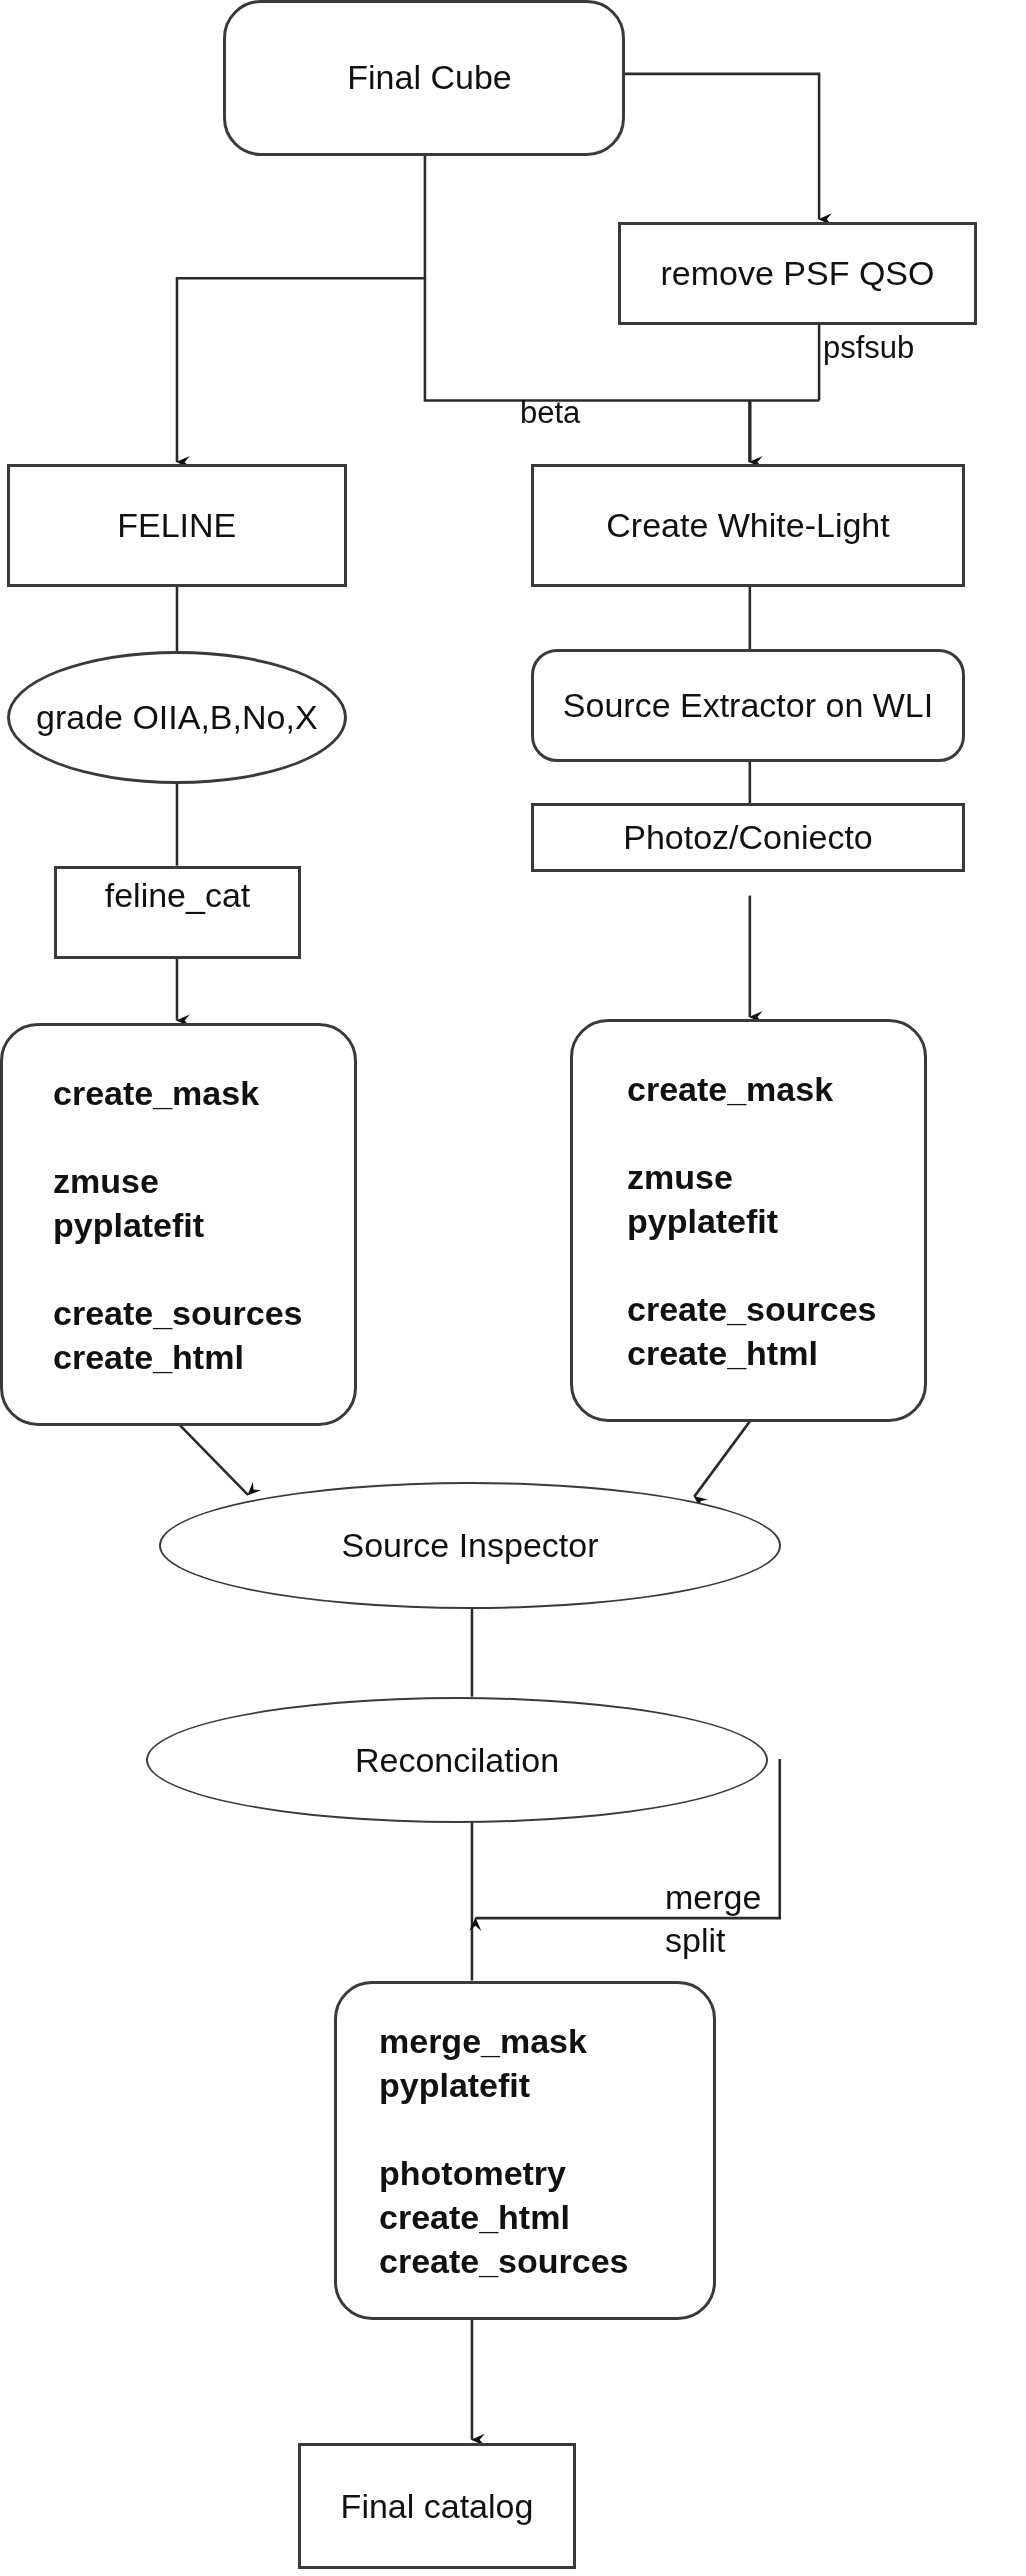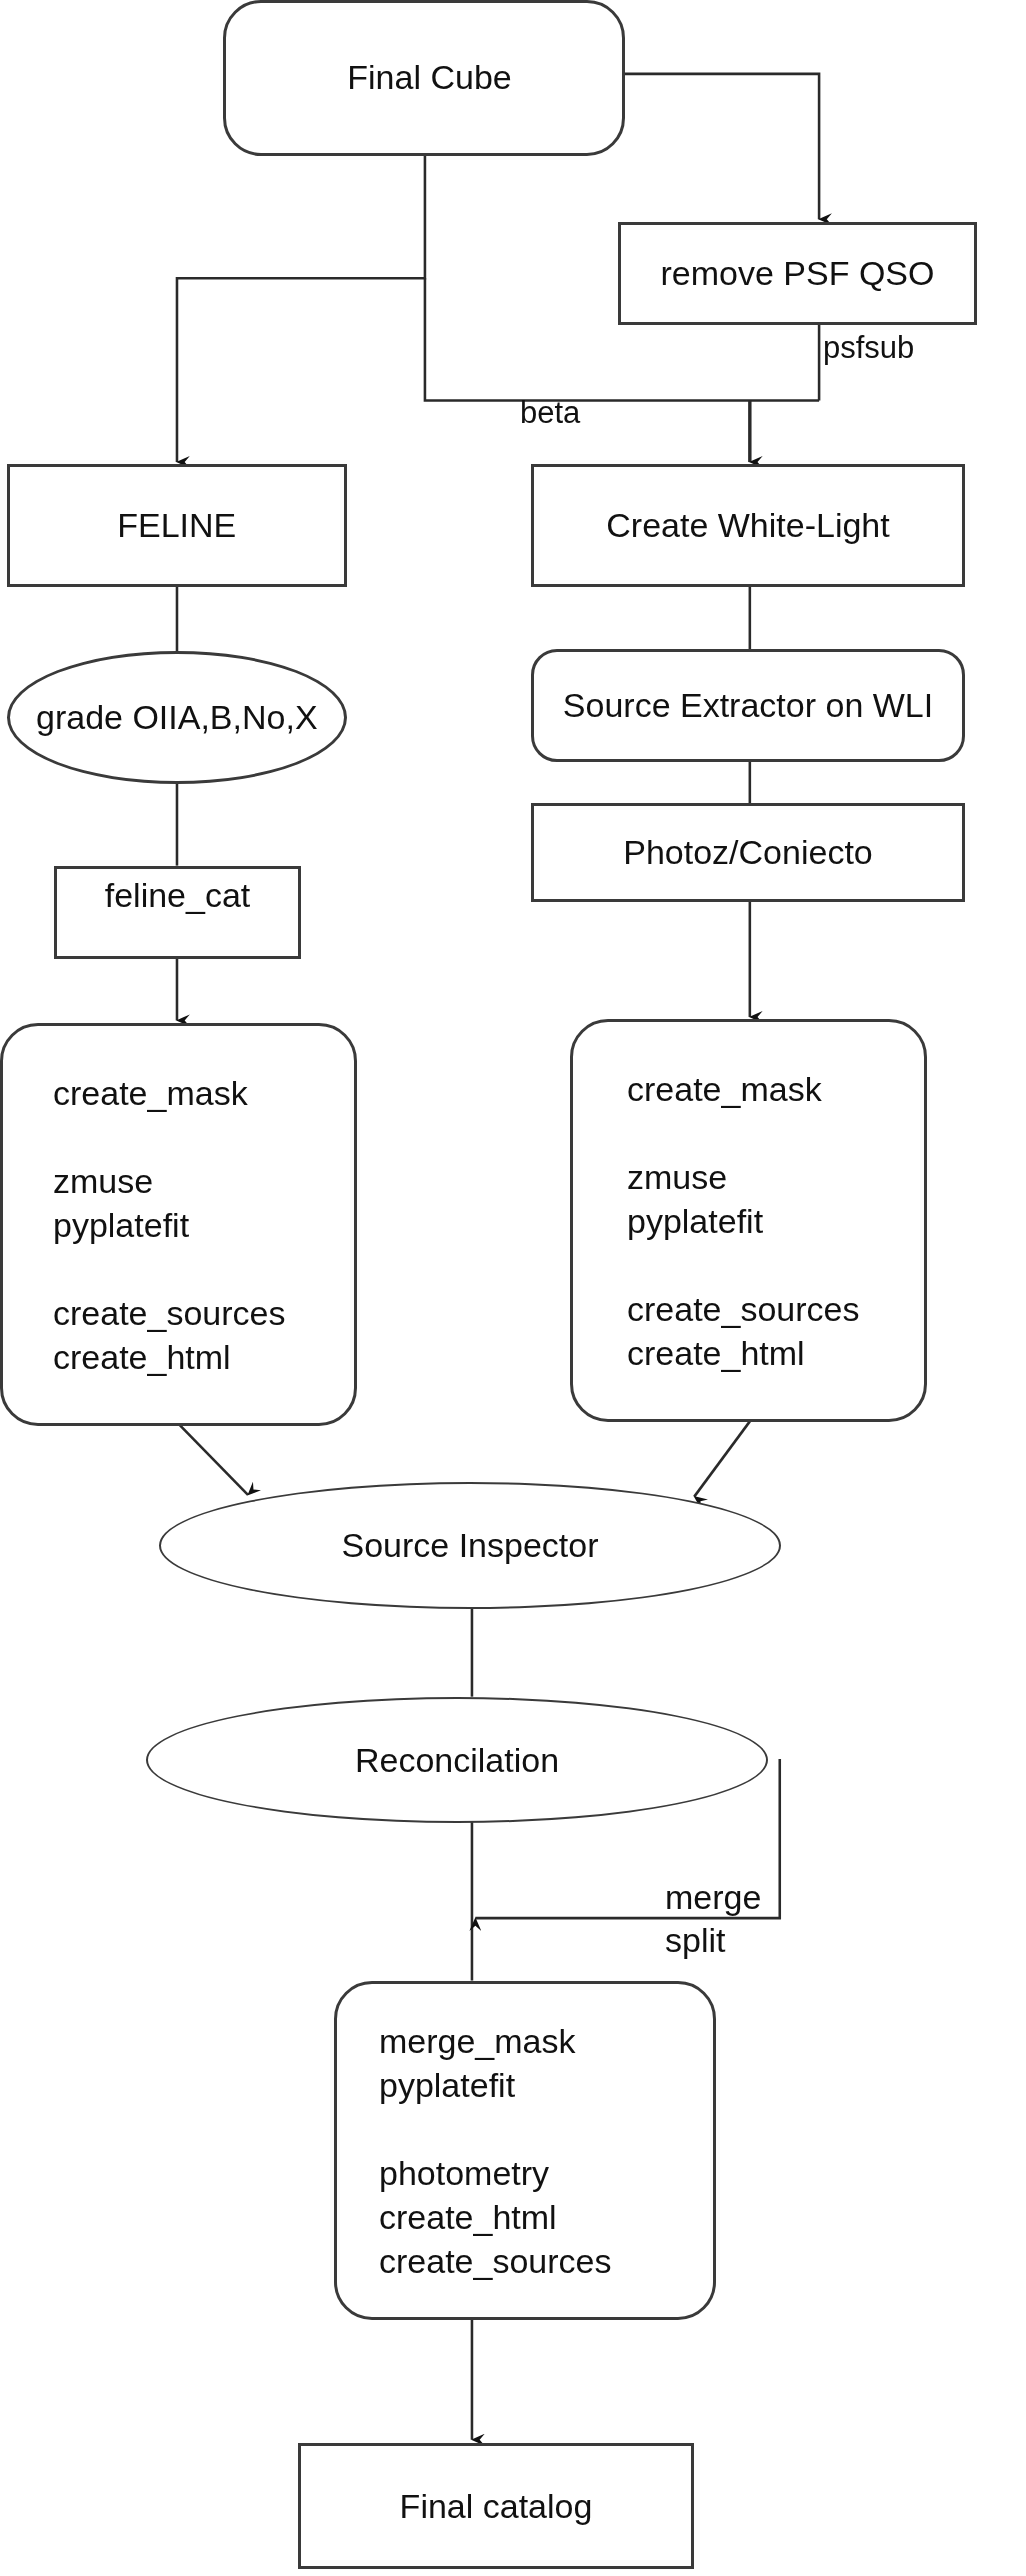--- a/index.html
+++ b/index.html
@@ -4,21 +4,21 @@
 <style>
   html, body { margin: 0; padding: 0; background: #ffffff; }
   body { width: 1026px; height: 2576px; position: relative; overflow: hidden;
          font-family: "Liberation Sans", sans-serif; color: #111; }
   svg#wires { position: absolute; left: 0; top: 0; }
   .node { position: absolute; box-sizing: border-box; border: 3.4px solid #3a3a3a;
           background: #fff; display: flex; align-items: center; justify-content: center;
           text-align: center; font-size: 34px; line-height: 1.25; }
   .rounded { border-radius: 38px; padding-left: 11px; }
   .ellipse { border-radius: 50%; }
-  .listbox { justify-content: flex-start; align-items: center; text-align: left; }
+  .listbox { justify-content: flex-start; align-items: center; text-align: left; font-weight: bold; }
   .listbox .lines { display: flex; flex-direction: column; font-size: 34px; line-height: 44px; }
   .listbox .gap { height: 44px; }
   .edge-label { position: absolute; font-size: 31px; line-height: 1.15; white-space: pre; }
 </style>
 </head>
 <body>
 
 <svg id="wires" width="1026" height="2576" viewBox="0 0 1200 3012">
   <defs>
     <marker id="arr" markerWidth="14" markerHeight="16" refX="7" refY="15" orient="auto" markerUnits="userSpaceOnUse" viewBox="0 0 14 16">
@@ -81,21 +81,21 @@
 
 <div class="node ellipse" style="left:6.8px; top:651px; width:340px; height:133px; flex-direction:row; line-height:43px;">
   <span>grade OII</span>
   <span>A,B,No,X</span>
 </div>
 
 <div class="node" style="left:531px; top:649px; width:434px; height:113px;border-radius:26px;">
   <span>Source Extractor on WLI</span>
 </div>
 
-<div class="node" style="left:531px; top:803px; width:434px; height:99px;">
+<div class="node" style="left:531px; top:803px; width:434px; height:69px;">
   <span>Photoz/Coniecto</span>
 </div>
 
 <div class="node" style="left:54px; top:866px; width:247px; height:93px; align-items:flex-start; padding-top:5.1px;">
   <span>feline_cat</span>
 </div>
 
 <div class="node rounded listbox" style="left:0px; top:1023px; width:357px; height:403px; padding-left:50px;">
   <div class="lines">
     <span>create_mask</span>
@@ -132,21 +132,21 @@
   <div class="lines">
     <span>merge_mask</span>
     <span>pyplatefit</span>
     <span class="gap"></span>
     <span>photometry</span>
     <span>create_html</span>
     <span>create_sources</span>
   </div>
 </div>
 
-<div class="node" style="left:298px; top:2443px; width:396px; height:126px;">
+<div class="node" style="left:298px; top:2443px; width:278px; height:126px;">
   <span>Final catalog</span>
 </div>
 
 <span class="edge-label" style="left:520px; top:352px;margin-top:43px;">beta</span>
 <span class="edge-label" style="left:823px; top:330px;">psfsub</span>
 <span class="edge-label" style="left:665px; top:1878px; font-size:34px;">merge</span>
 <span class="edge-label" style="left:665px; top:1921px; font-size:34px;">split</span>
 
 
 </body></html>

